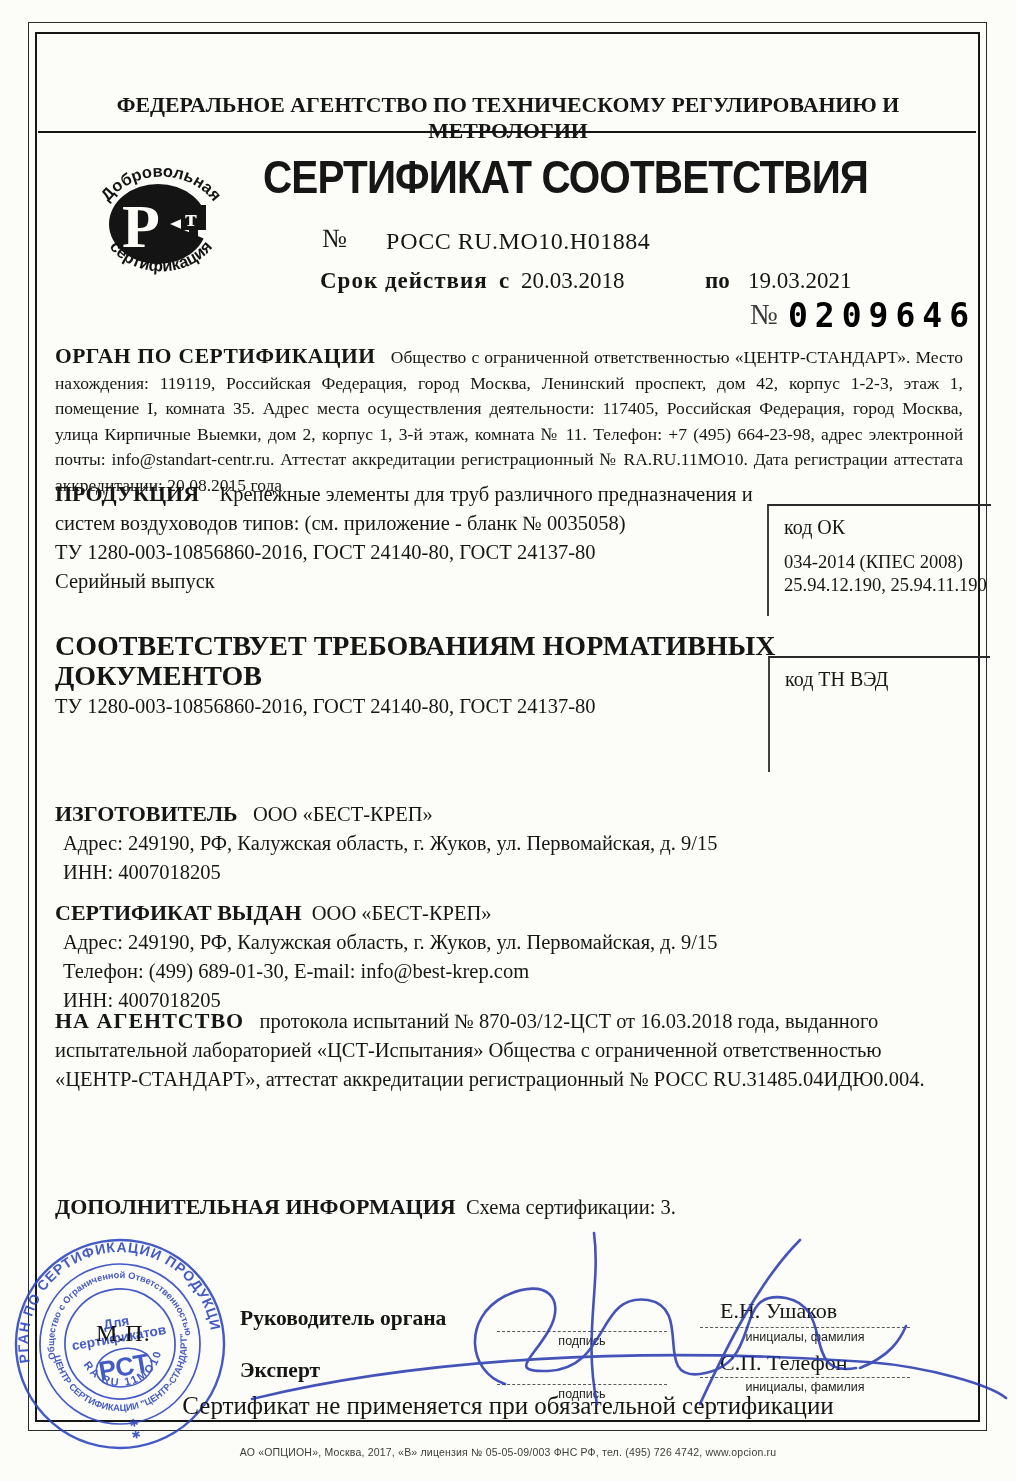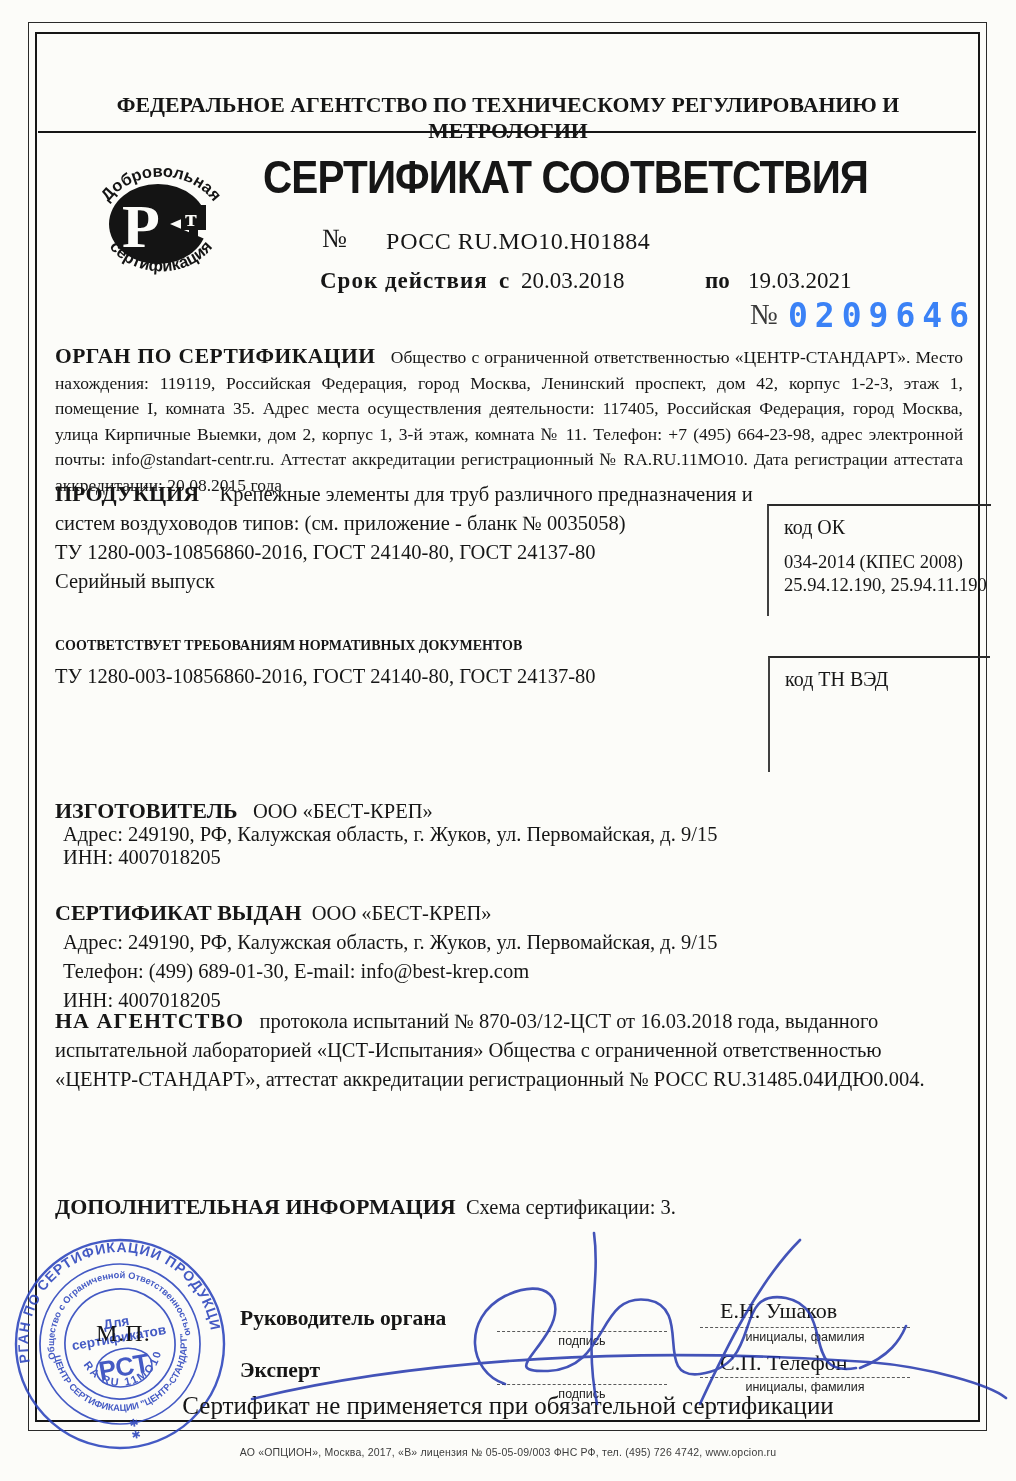--- a/index.html
+++ b/index.html
@@ -37,21 +37,21 @@
     font-size:46px; font-weight:bold; letter-spacing:-1px;
     transform:scaleX(0.88); transform-origin:left center; white-space:nowrap;
   }
   .num-label{left:322px; top:224px; font-size:26px;}
   .num-value{left:386px; top:228px; font-size:24px; letter-spacing:0.5px;}
   .validity{top:268px; font-size:23px;}
   .red-no{left:750px; top:298px; font-size:29px; color:#3a3a3a;}
   .red-digits{
     left:788px; top:296px;
     font-family:"DejaVu Sans Mono", monospace;
-    font-size:33px; font-weight:bold; letter-spacing:7px; color:#3b82f6;
+    font-size:33px; font-weight:bold; letter-spacing:7px; color:#000000;
   }
   .para .h{font-weight:bold;}
   .organ{
     left:55px; top:344px; width:908px;
     font-size:17.5px; line-height:25.5px; text-align:justify;
   }
   .organ .h{font-size:21.5px; letter-spacing:0.5px;}
   .product{
     left:55px; top:479px; width:714px;
     font-size:20.5px; line-height:29px;
@@ -59,22 +59,22 @@
   .product .h{font-size:22px;}
   .block{display:block;}
   .code-box{
     border-top:2px solid #2a2a2a; border-left:2px solid #404040;
     padding:10px 0 0 15px; font-size:20px;
   }
   .ok-box{left:767px; top:504px; width:207px; height:100px;}
   .ok-codes{font-size:18.5px; line-height:23px; margin-top:12px;}
   .tnved-box{left:768px; top:656px; width:205px; height:104px;}
   .conform{left:55px; top:631px; width:760px; font-size:20.5px; line-height:30px;}
-  .conform .h{font-size:14px;}
-  .man{left:55px; top:799px; width:730px; font-size:20.5px; line-height:23px;}
+  .conform .h{font-size:28px;}
+  .man{left:55px; top:799px; width:730px; font-size:20.5px; line-height:29px;}
   .man .h{font-size:22px;}
   .issued{left:55px; top:898px; width:730px; font-size:20.5px; line-height:29px;}
   .issued .h{font-size:22px;}
   .basis{left:55px; top:1006px; width:894px; font-size:20.5px; line-height:29px;}
   .basis .h{font-size:22px; letter-spacing:1px;}
   .extra{left:55px; top:1194px; width:894px; font-size:20.5px;}
   .extra .h{font-size:22px;}
   .role{font-size:21.5px; font-weight:bold;}
   .sig-line{border-bottom:1.5px dashed #5a5a5a;}
   .caption{

